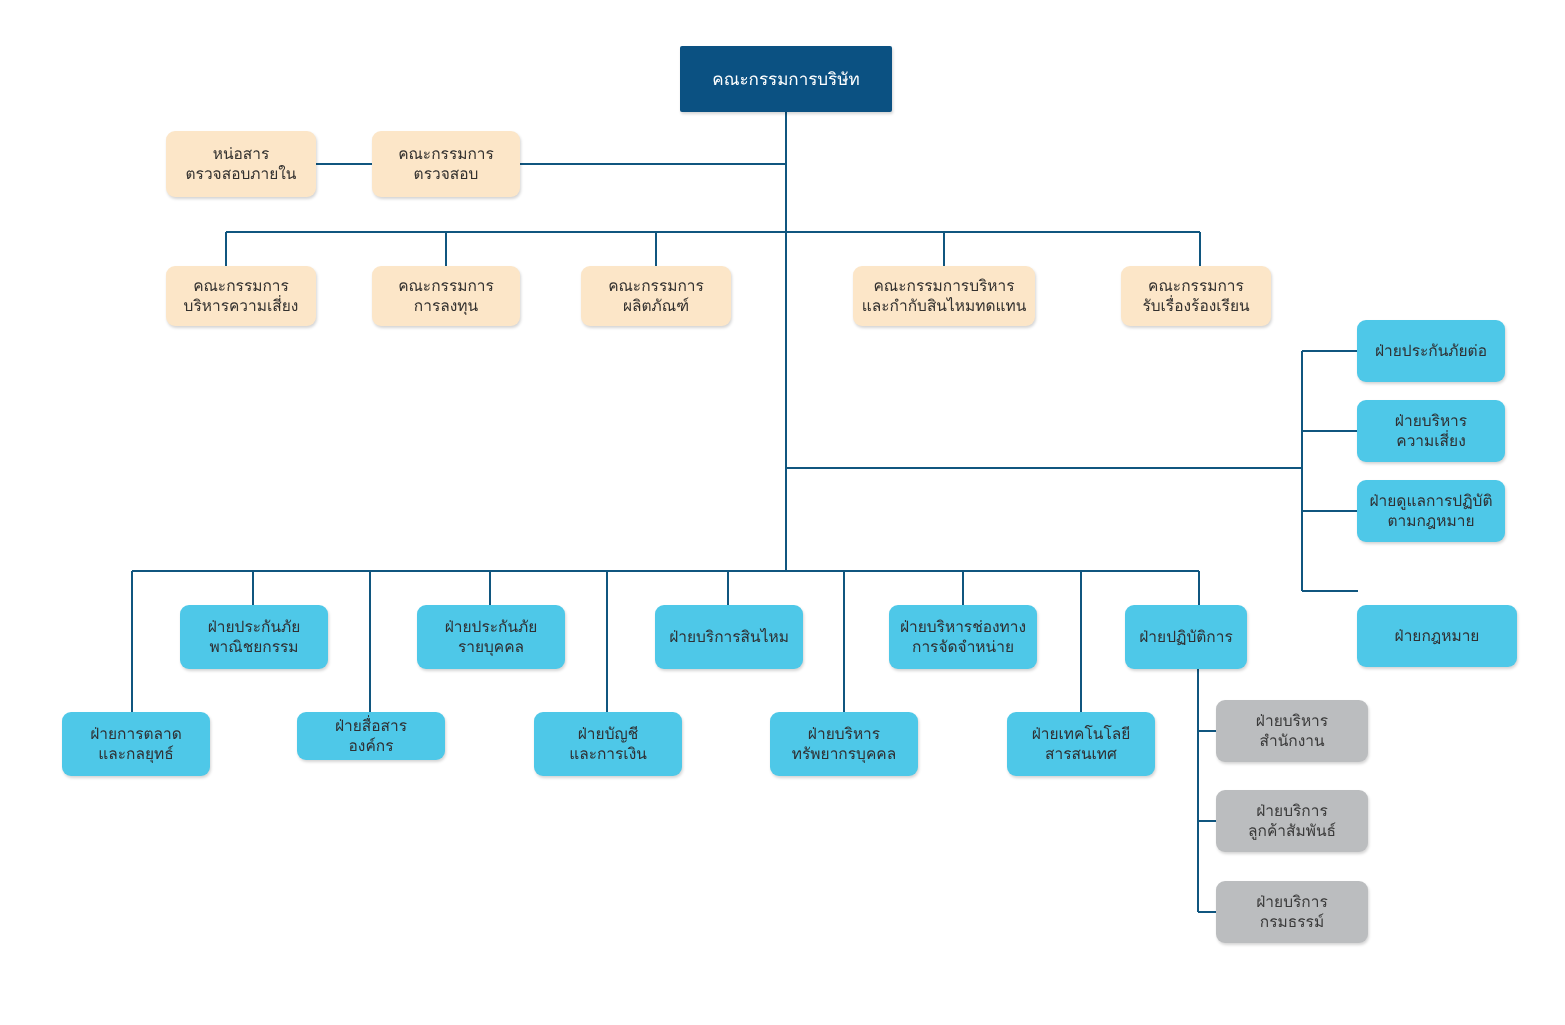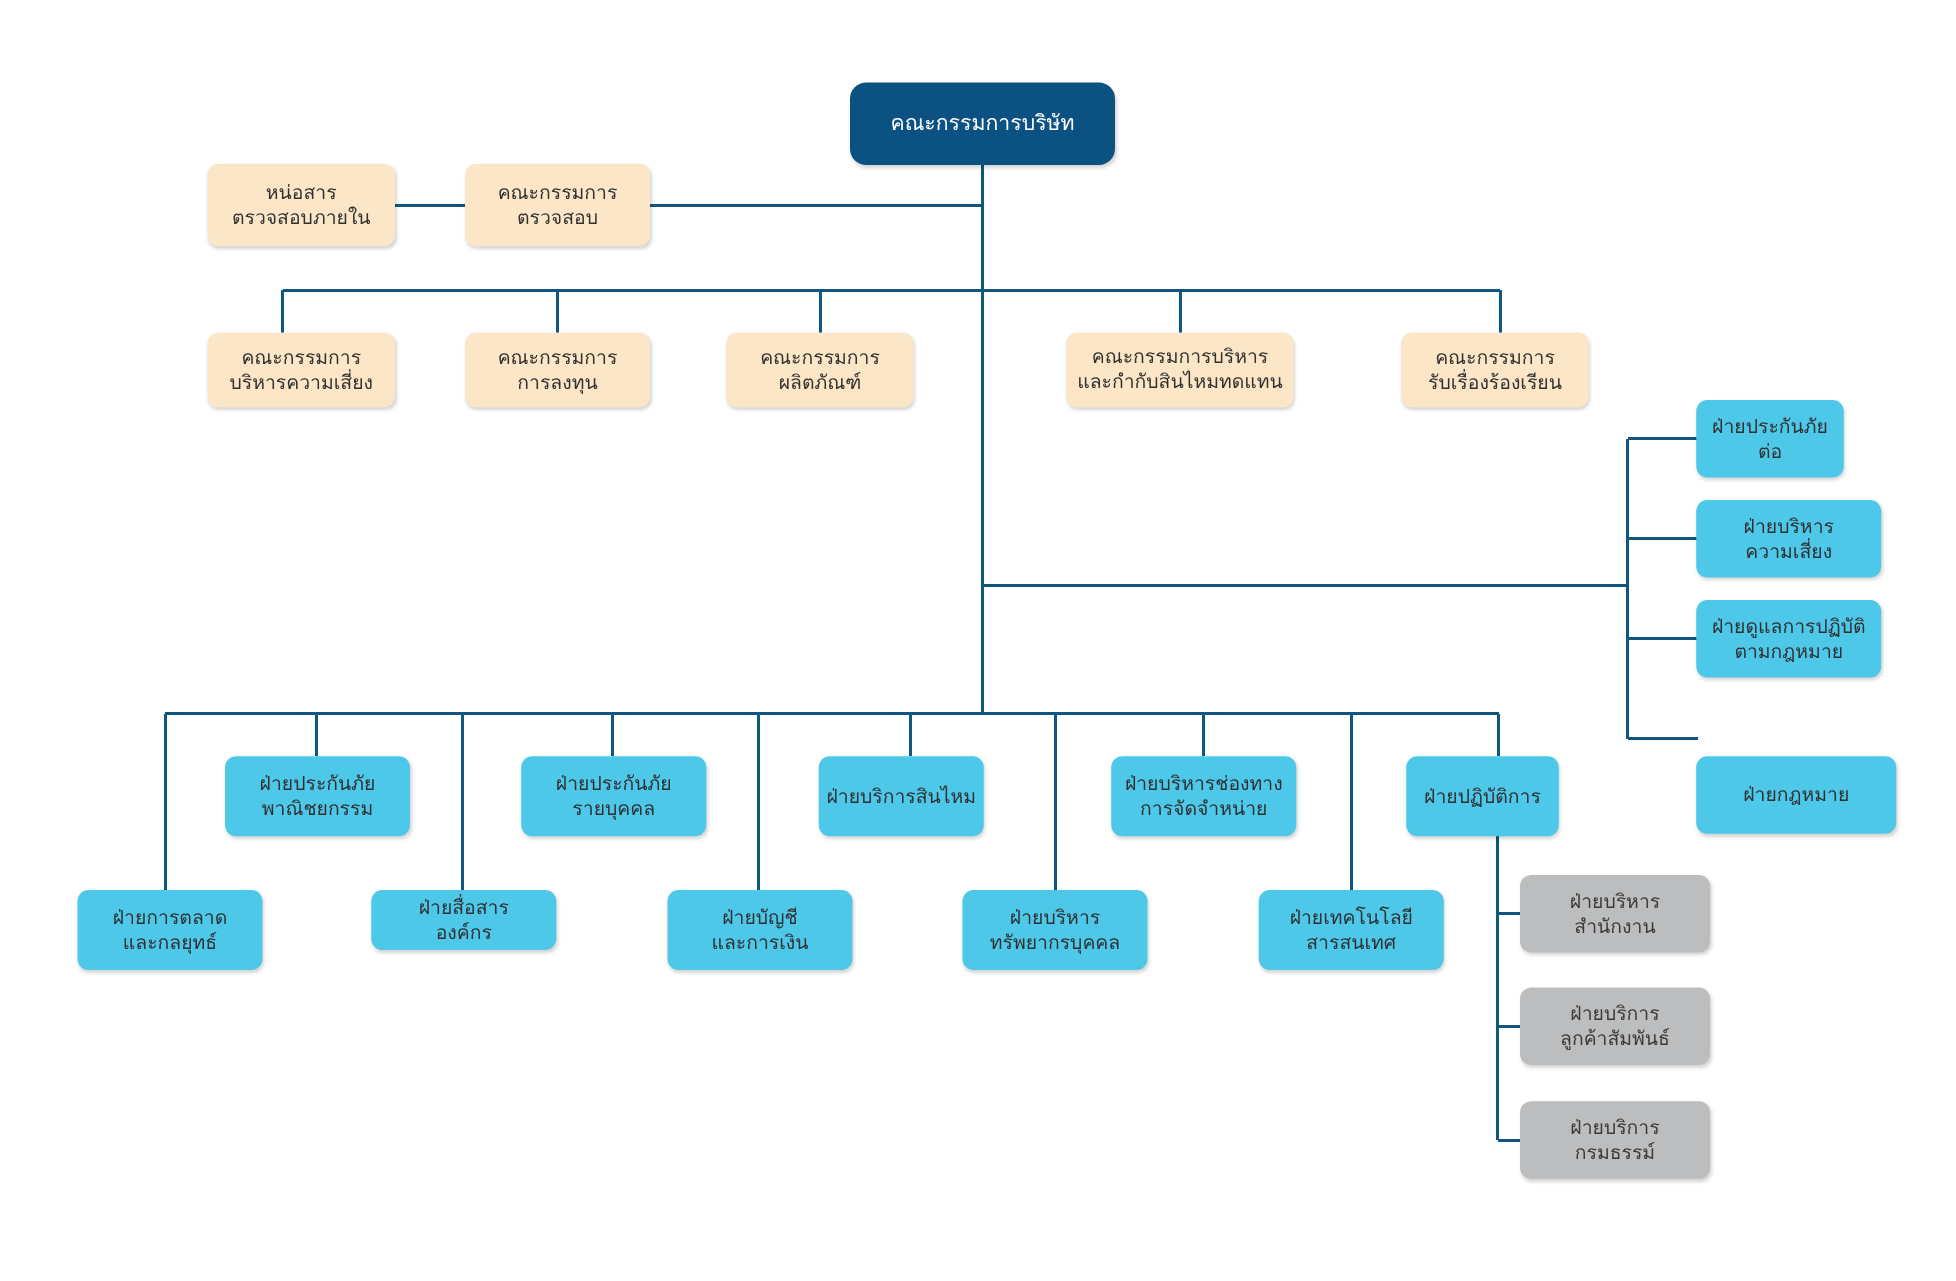--- a/index.html
+++ b/index.html
@@ -36,22 +36,21 @@
     border-radius: 9px;
     line-height: 1.32;
     padding: 4px 6px;
     white-space: pre-line;
     box-shadow: 1px 2px 3px rgba(0,0,0,0.17);
   }
   .node.root {
     background: #0b5182;
     color: #ffffff;
     font-size: 17px;
-    border-radius: 13px;
-    margin-top: 20px;
+    border-radius: 2px;
   }
   .node.committee {
     background: #fce6c8;
     color: #33312f;
     font-size: 15.5px;
   }
   .node.dept {
     background: #4ec8e8;
     color: #2f3033;
     font-size: 15.5px;
@@ -125,37 +124,37 @@
 
   <div class="node committee" style="left:581px; top:266px; width:150px; height:60px;">คณะกรรมการ
 ผลิตภัณฑ์</div>
 
   <div class="node committee" style="left:853px; top:266px; width:182px; height:60px;font-family:Liberation Serif, serif;">คณะกรรมการบริหาร
 และกำกับสินไหมทดแทน</div>
 
   <div class="node committee" style="left:1121px; top:266px; width:150px; height:60px;">คณะกรรมการ
 รับเรื่องร้องเรียน</div>
 
-  <div class="node dept" style="left:1357px; top:320px; width:118px; height:62px;">ฝ่ายประกันภัยต่อ</div>
+  <div class="node dept" style="left:1357px; top:320px; width:148px; height:62px;">ฝ่ายประกันภัยต่อ</div>
 
   <div class="node dept" style="left:1357px; top:400px; width:148px; height:62px;">ฝ่ายบริหาร
 ความเสี่ยง</div>
 
   <div class="node dept" style="left:1357px; top:480px; width:148px; height:62px;">ฝ่ายดูแลการปฏิบัติ
 ตามกฎหมาย</div>
 
   <div class="node dept" style="left:1357px; top:589px; width:160px; height:62px;margin-top:16px;">ฝ่ายกฎหมาย</div>
 
   <div class="node dept" style="left:180px; top:605px; width:148px; height:64px;">ฝ่ายประกันภัย
 พาณิชยกรรม</div>
 
   <div class="node dept" style="left:417px; top:605px; width:148px; height:64px;">ฝ่ายประกันภัย
 รายบุคคล</div>
 
-  <div class="node dept" style="left:655px; top:605px; width:132px; height:64px;">ฝ่ายบริการสินไหม</div>
+  <div class="node dept" style="left:655px; top:605px; width:148px; height:64px;">ฝ่ายบริการสินไหม</div>
 
   <div class="node dept" style="left:889px; top:605px; width:148px; height:64px;">ฝ่ายบริหารช่องทาง
 การจัดจำหน่าย</div>
 
   <div class="node dept" style="left:1125px; top:605px; width:122px; height:64px;">ฝ่ายปฏิบัติการ</div>
 
   <div class="node dept" style="left:62px; top:712px; width:148px; height:64px;">ฝ่ายการตลาด
 และกลยุทธ์</div>
 
   <div class="node dept" style="left:297px; top:712px; width:148px; height:48px;">ฝ่ายสื่อสาร

